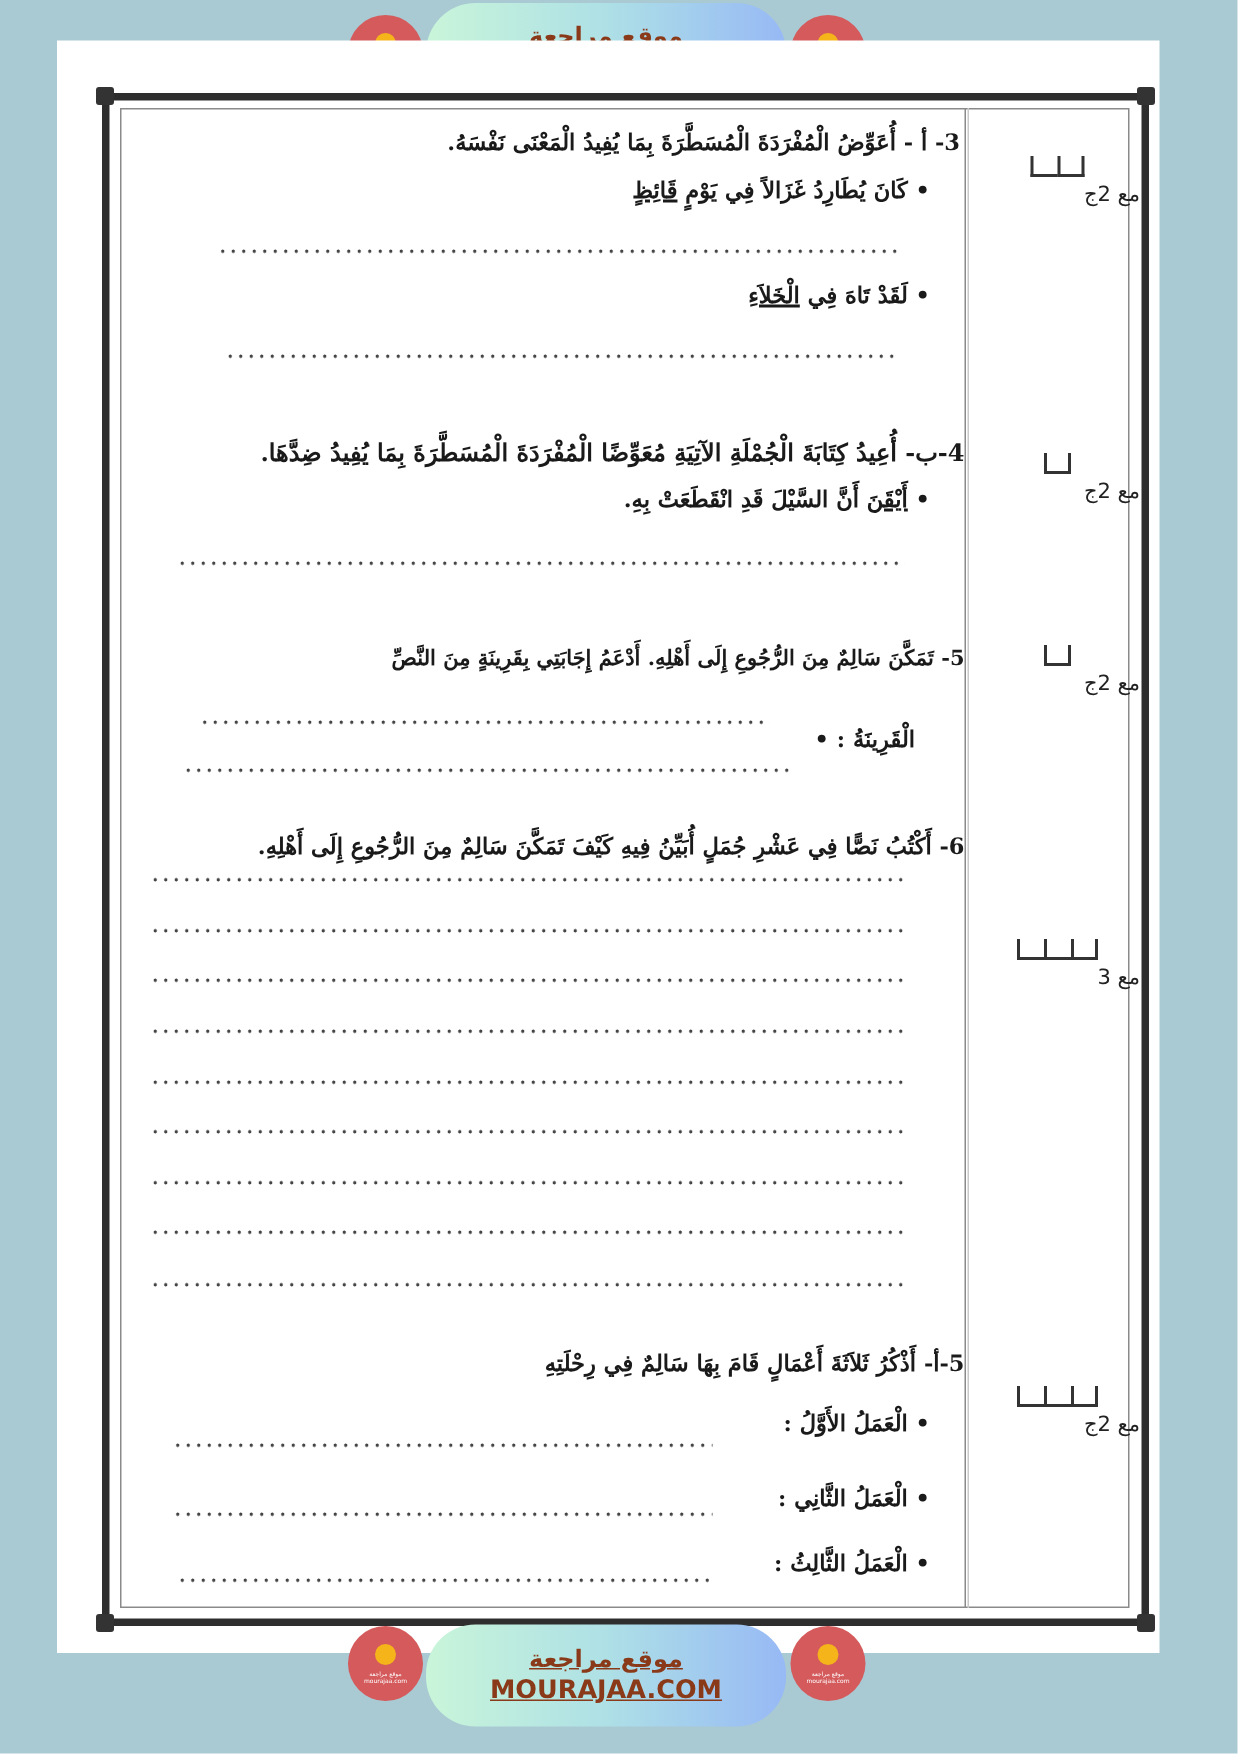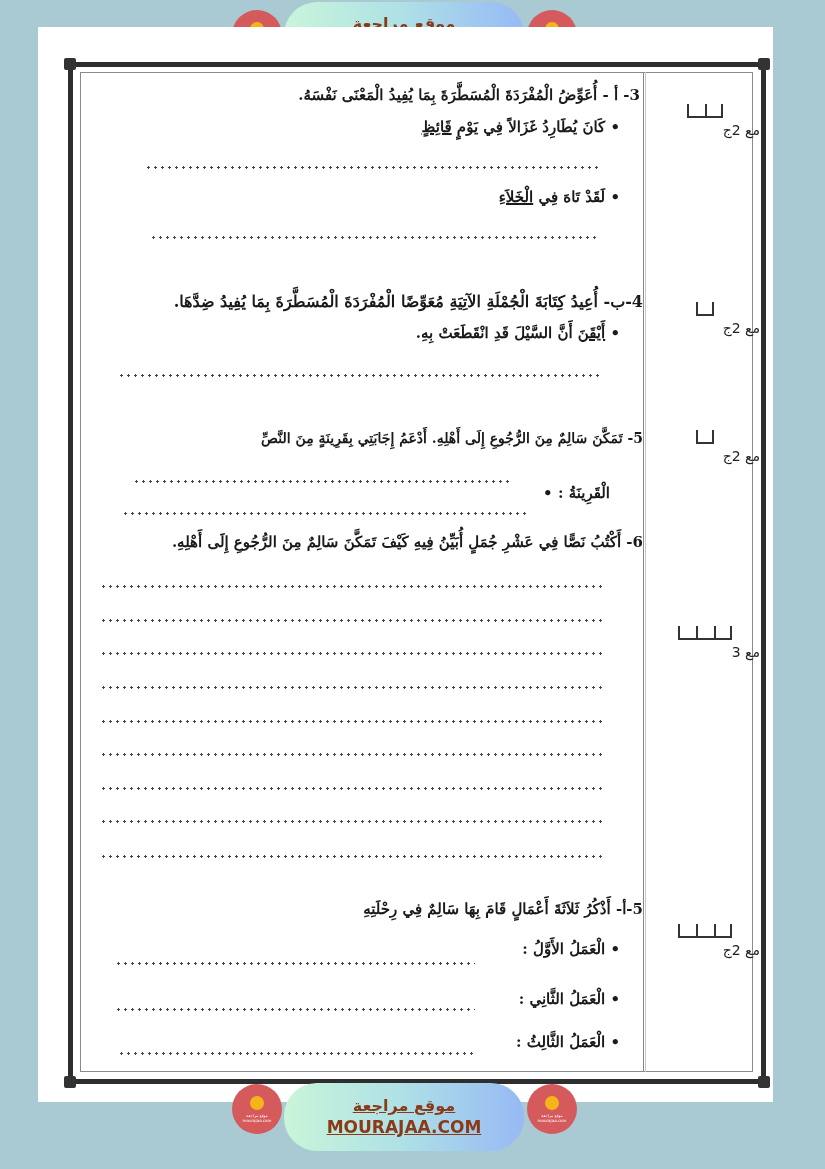--- a/index.html
+++ b/index.html
@@ -132,21 +132,21 @@
 <div class="bullet rtl" style="top:460px;right:215px;margin-top:24px;">الْقَرِينَةُ : •</div>
 <div class="dots" style="left:133px;top:480px;width:380px;"></div>
 <div class="dots" style="left:122px;top:512px;width:405px;"></div>
 <div class="score" style="top:430px;">
   <div class="boxes">
       <div class="box last"></div>
     </div>
   <div class="mark">مع 2ج</div>
 </div>
 
-<div class="q rtl" style="top:533px;right:182px;">6- أَكْتُبُ نَصًّا فِي عَشْرِ جُمَلٍ أُبَيِّنُ فِيهِ كَيْفَ تَمَكَّنَ سَالِمٌ مِنَ الرُّجُوعِ إِلَى أَهْلِهِ.</div>
+<div class="q rtl" style="top:555px;right:182px;">6- أَكْتُبُ نَصًّا فِي عَشْرِ جُمَلٍ أُبَيِّنُ فِيهِ كَيْفَ تَمَكَّنَ سَالِمٌ مِنَ الرُّجُوعِ إِلَى أَهْلِهِ.</div>
 <div class="dots" style="left:100px;top:585px;width:505px;"></div>
 <div class="dots" style="left:100px;top:619px;width:505px;"></div>
 <div class="dots" style="left:100px;top:652px;width:505px;"></div>
 <div class="dots" style="left:100px;top:686px;width:505px;"></div>
 <div class="dots" style="left:100px;top:720px;width:505px;"></div>
 <div class="dots" style="left:100px;top:753px;width:505px;"></div>
 <div class="dots" style="left:100px;top:787px;width:505px;"></div>
 <div class="dots" style="left:100px;top:820px;width:505px;"></div>
 <div class="dots" style="left:100px;top:855px;width:505px;"></div>
 <div class="score" style="top:626px;">

